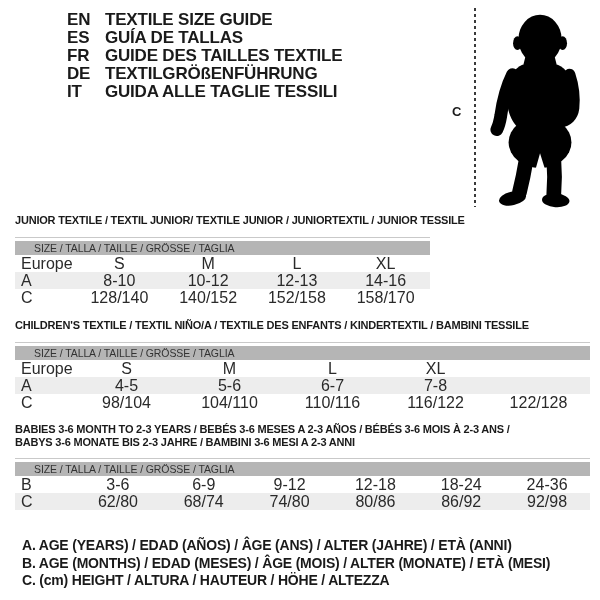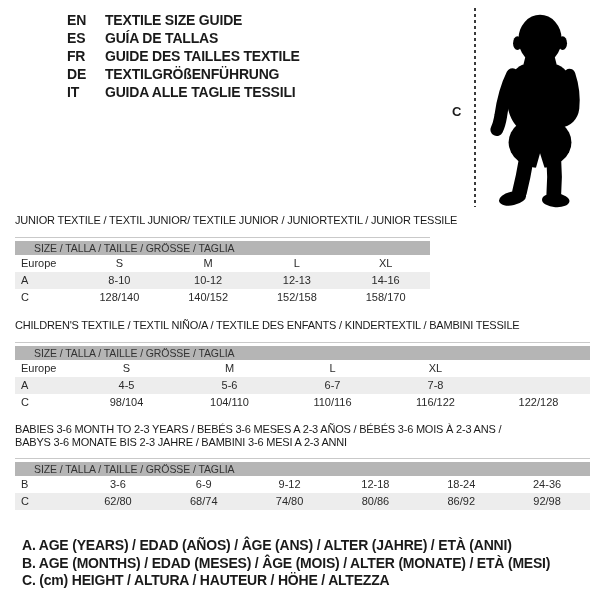--- a/index.html
+++ b/index.html
@@ -6,45 +6,45 @@
   body {
     width: 600px; height: 600px;
     background: #ffffff;
     font-family: "Liberation Sans", sans-serif;
     color: #1a1a1a;
   }
   .page { position: relative; width: 600px; height: 600px; background: #fff; overflow: hidden; }
 
   
   .lang-block { position: absolute; left: 22px; top: 11px; }
-  .lang-row { display: flex; font-weight: bold; font-size: 14px; line-height: 18px; letter-spacing: -0.2px; padding-left: 45px; }
+  .lang-row { display: flex; font-weight: bold; font-size: 17px; line-height: 18px; letter-spacing: -0.2px; padding-left: 45px; }
   .lang-code { width: 38px; }
 
   
   .fig-c-label { position: absolute; left: 452px; top: 104px; font-weight: bold; font-size: 13px; }
   .fig-dash {
     position: absolute; left: 474px; top: 8px; width: 2px; height: 199px;
     background: repeating-linear-gradient(to bottom, #3a3a3a 0 3px, transparent 3px 6px);
   }
   .fig-baby { position: absolute; left: 487px; top: 8px; width: 110px; height: 202px; }
 
   
   .size-table { position: absolute; left: 15px; }
   .t1 { top: 214px; width: 415px; }
   .t2 { top: 319px; width: 575px; }
   .t3 { top: 423px; width: 575px; }
-  .t-title-line { font-weight: normal; font-size: 11px; line-height: 13px; letter-spacing: -0.2px; white-space: nowrap; }
+  .t-title-line { font-weight: bold; font-size: 11px; line-height: 13px; letter-spacing: -0.2px; white-space: nowrap; }
   .t-rule { border-top: 1px solid #c9c9c9; margin-top: 10px; }
   .t3 .t-rule { margin-top: 9px; }
   .t-header {
     margin-top: 3px; background: #b5b5b5; color: #333333;
     font-size: 10.5px; height: 14px; line-height: 14px;
     padding-left: 19px; letter-spacing: -0.1px;
   }
-  .trow { display: grid; height: 17px; line-height: 17px; font-size: 11px; color: #2a2a2a; }
+  .trow { display: grid; height: 17px; line-height: 17px; font-size: 16px; color: #2a2a2a; }
   .trow.shaded { background: #ededed; }
   .tlabel { padding-left: 6px; text-align: left; }
   .tcell { text-align: center; }
 
   
   .legend { position: absolute; left: 22px; top: 537px; }
   .legend-line { font-weight: bold; font-size: 14px; line-height: 17.5px; letter-spacing: -0.2px; white-space: nowrap; }
 </style>
 </head>
 <body>

